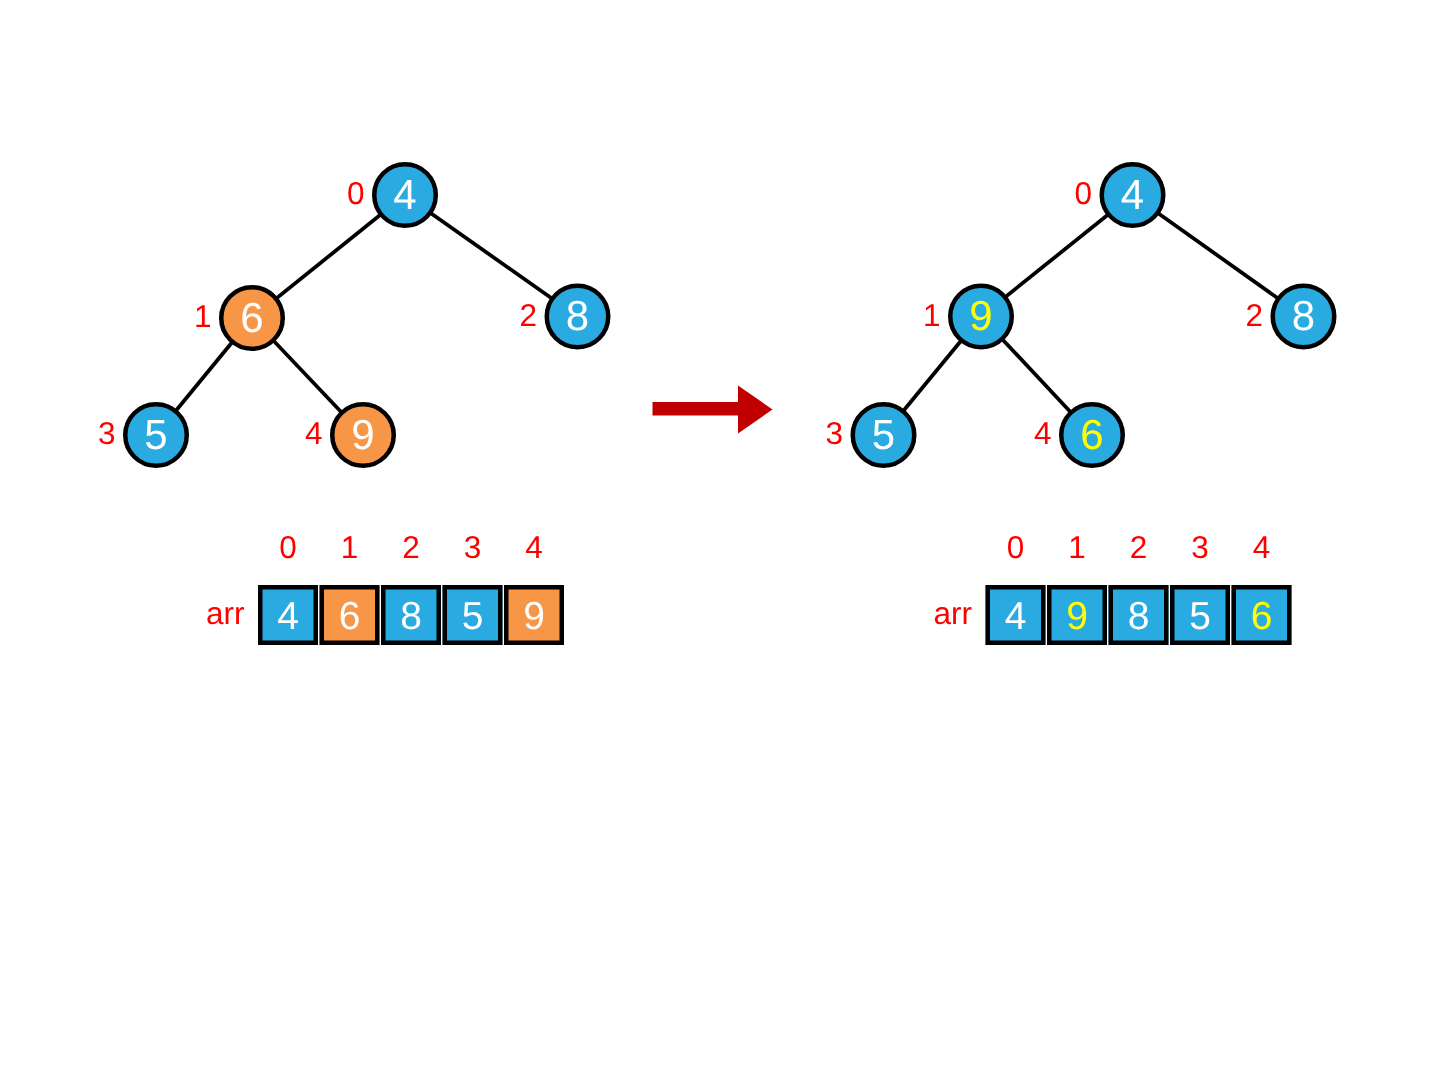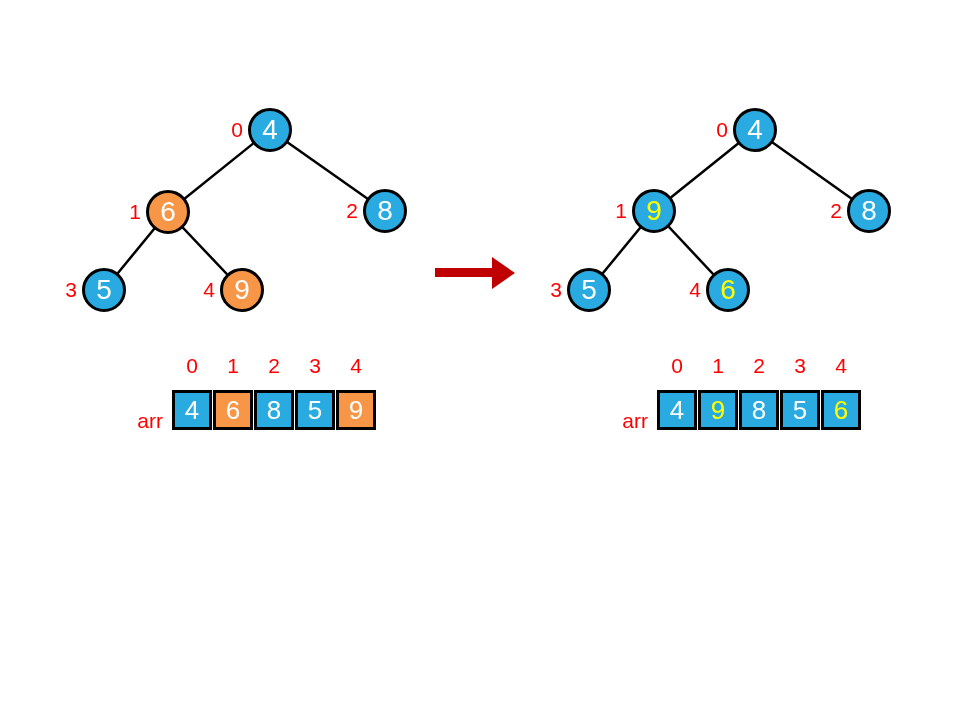--- a/index.html
+++ b/index.html
@@ -55,21 +55,20 @@
     font-size: 21px;
     color: #FF0000;
   }
   .arr-label {
     position: absolute;
     width: 55px; height: 26px;
     line-height: 26px;
     text-align: right;
     font-size: 21px;
     color: #FF0000;
-    margin-top: 11px;
   }
 </style>
 </head>
 <body>
 
 <div id="slide">
 
   <svg id="edge-layer" viewBox="0 0 960 720">
 
     <line x1="270" y1="130" x2="168" y2="212" stroke="#000" stroke-width="2.5"></line>

